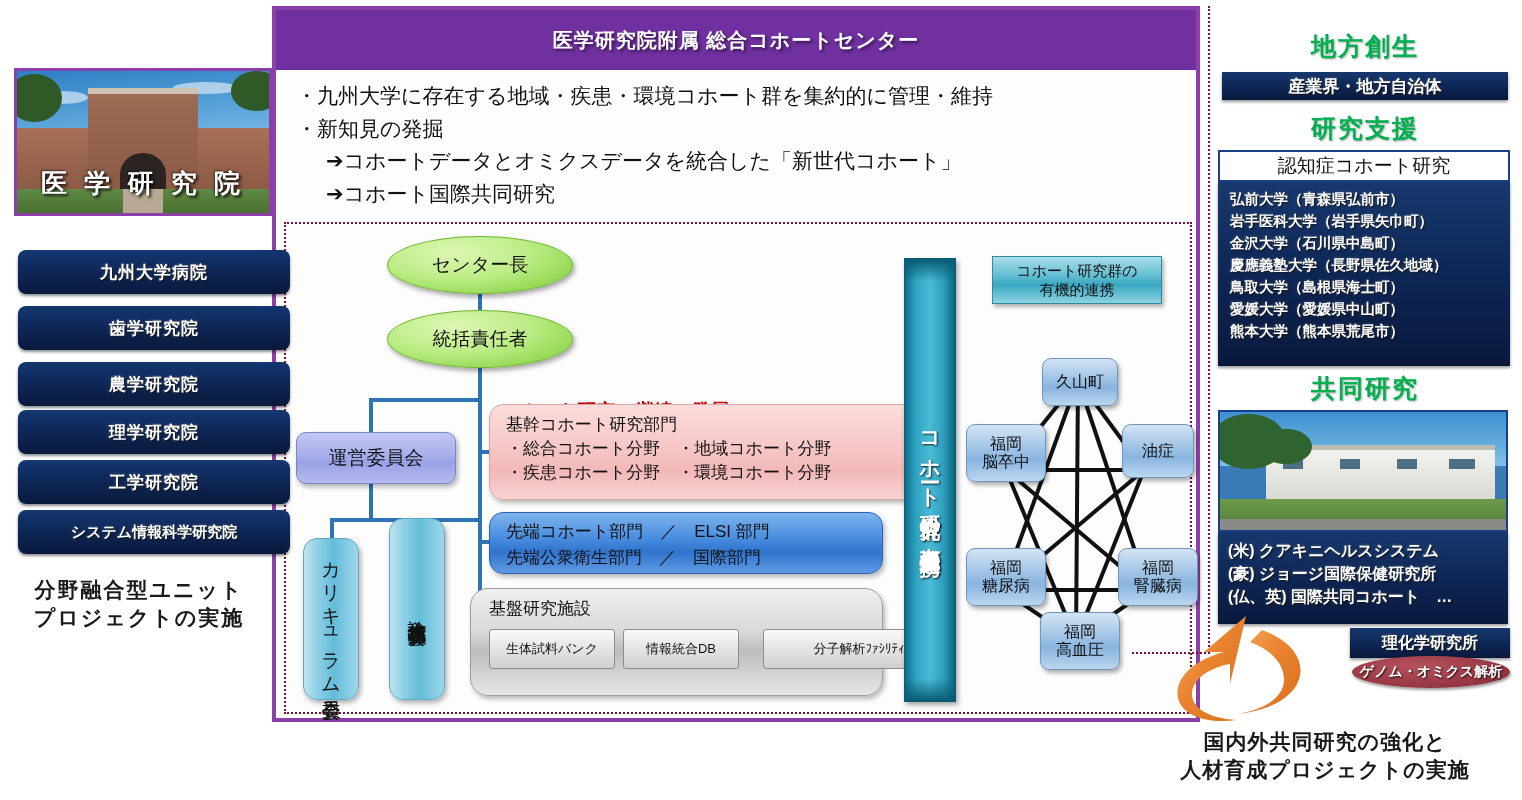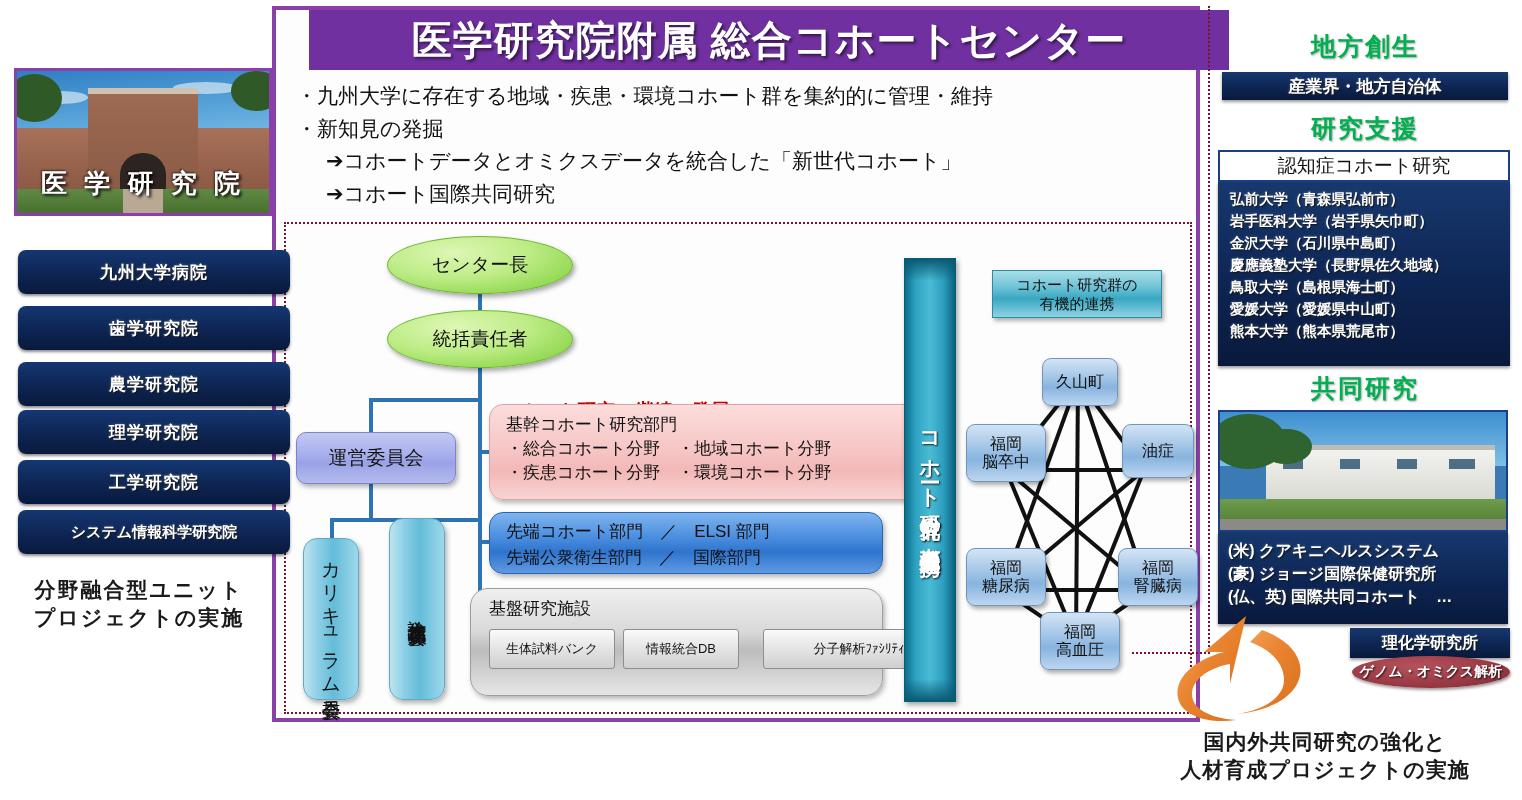--- a/index.html
+++ b/index.html
@@ -70,23 +70,22 @@
 
   
   #center-panel{
     left:272px;top:6px;width:928px;height:716px;
     background:#fdfdfd;border:4px solid #8B3FA8;
   }
   #center-title{
     left:276px;top:10px;width:920px;height:60px;
     background:#7030A0;
     display:flex;align-items:center;justify-content:center;
-    color:#ffffff;font-size:40px;font-weight:bold;letter-spacing:1px;
+    color:#ffffff;font-size:20px;font-weight:bold;letter-spacing:1px;
     text-shadow:2px 2px 3px rgba(0,0,0,.55);
-    margin-left:33px;
   }
   #center-bullets{
     left:296px;top:80px;width:880px;
     font-size:21px;color:#111111;line-height:1.55;font-weight:500;
   }
   #center-bullets .b2{padding-left:30px;}
   #dotted-box{
     left:284px;top:222px;width:908px;height:492px;
     border:2px dotted #7b1030;
   }
@@ -163,21 +162,21 @@
     writing-mode:vertical-rl;text-orientation:upright;
     font-size:21px;font-weight:bold;color:#ffffff;letter-spacing:2px;
     text-shadow:1px 1px 2px rgba(0,0,0,.8);
   }
   #vbar:before{content:"";position:absolute;left:0;top:0;width:100%;height:22px;
     background:linear-gradient(180deg,#0a5a73,rgba(10,90,115,0));}
   #vbar:after{content:"";position:absolute;left:0;bottom:0;width:100%;height:22px;
     background:linear-gradient(0deg,#0a5a73,rgba(10,90,115,0));}
 
   #box-yuki{
-    left:992px;top:270px;width:170px;height:48px;
+    left:992px;top:256px;width:170px;height:48px;
     background:linear-gradient(180deg,#a9dde8 0%,#6ec3d6 35%,#39a8c2 60%,#8ed2e2 100%);
     border:1px solid #2c8aa3;
     box-shadow:2px 3px 4px rgba(0,0,0,.3);
     display:flex;align-items:center;justify-content:center;text-align:center;
     font-size:15px;color:#111;line-height:1.3;
   }
 
   .node{
     position:absolute;
     background:linear-gradient(180deg,#d3e4f5 0%,#a9c9e8 35%,#88b4df 62%,#bdd6f0 100%);

